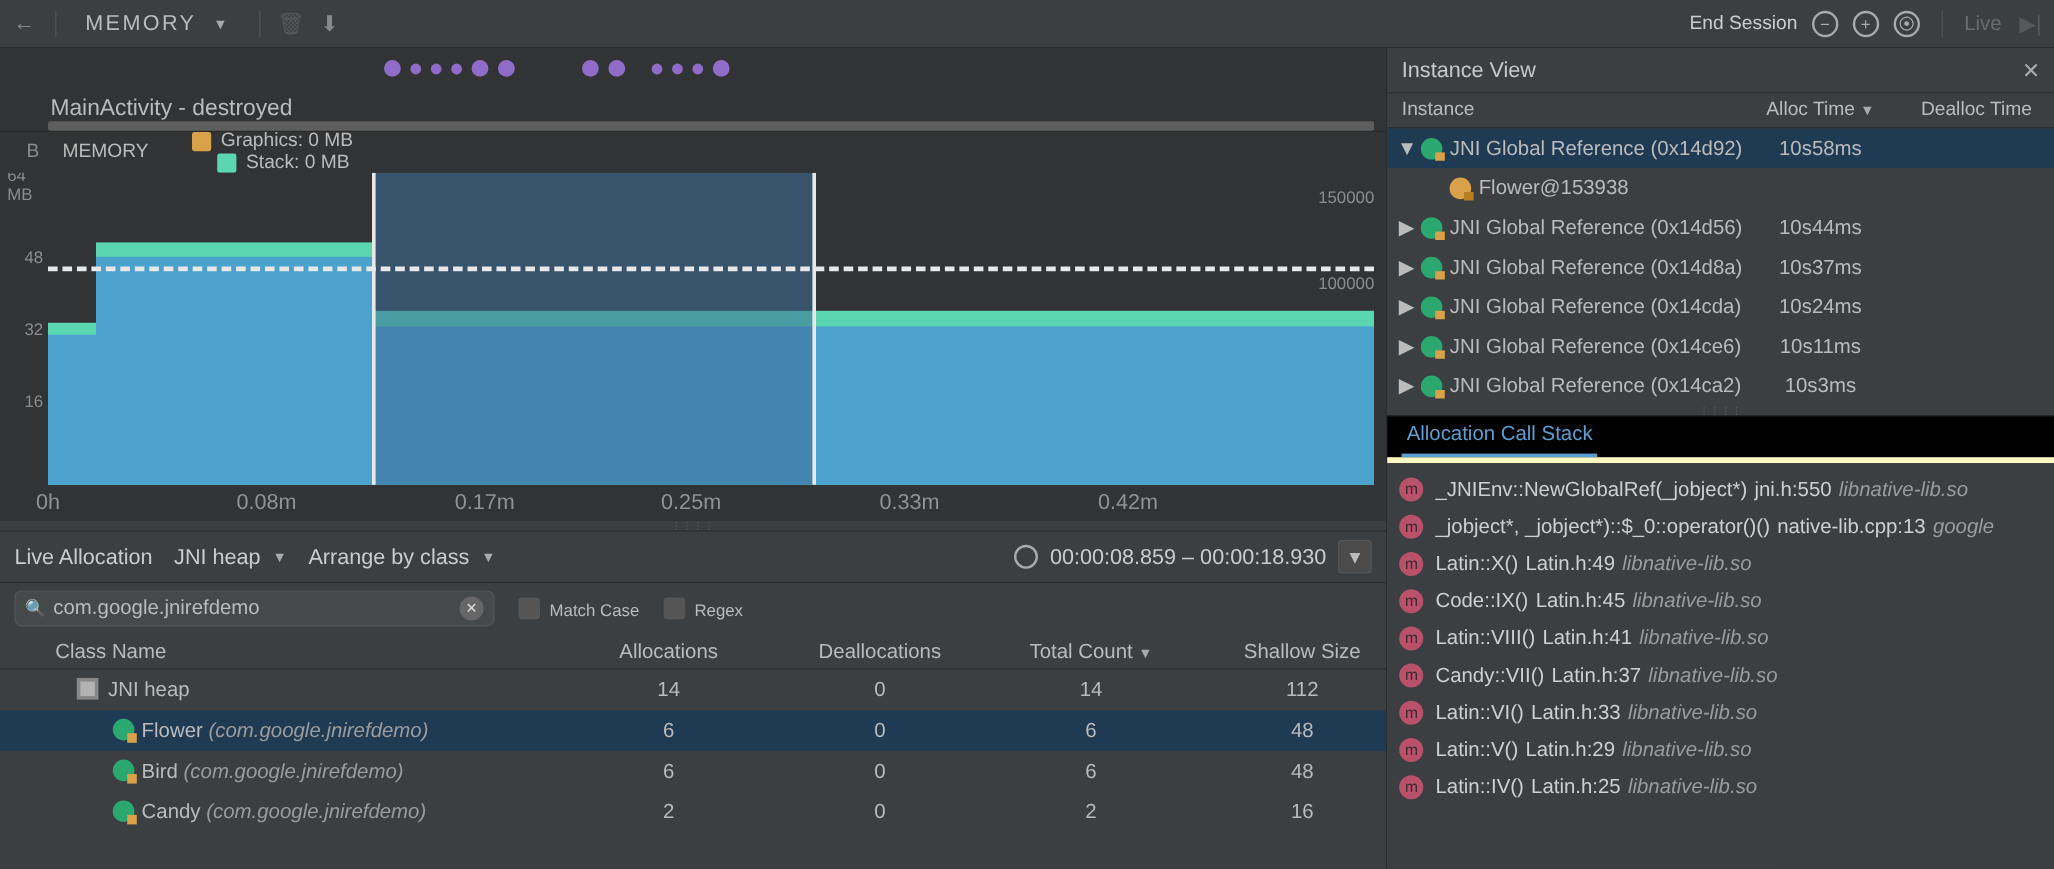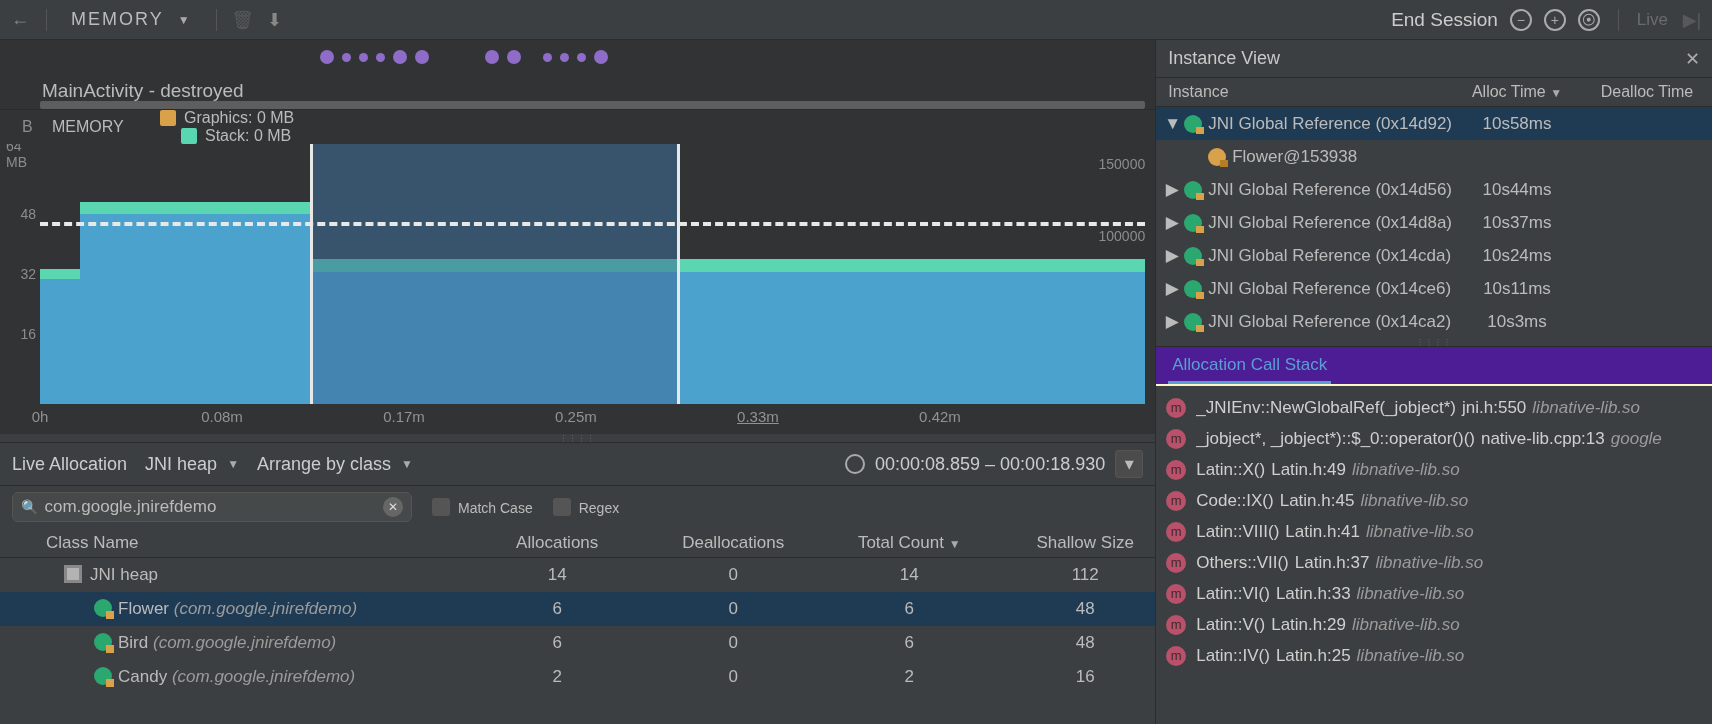--- a/index.html
+++ b/index.html
@@ -25,21 +25,21 @@
   .sep { width:1px; height:22px; background:#555; margin:0 6px; }
   .mem-dropdown {
     color:#bbb; font-size:18px; letter-spacing:2px;
     display:flex; align-items:center; gap:14px;
     padding:0 10px;
   }
   .icon-btn {
     color:#888; font-size:18px; width:24px; text-align:center; cursor:pointer;
   }
   .topbar-right { margin-left:auto; display:flex; align-items:center; gap:12px; }
-  .end-session { color:#ccc; font-size:19px; cursor:pointer; }
+  .end-session { color:#ccc; font-size:16px; cursor:pointer; }
   .circle-btn {
     width:22px;height:22px;border:2px solid #aaa;border-radius:50%;
     display:flex;align-items:center;justify-content:center;font-size:14px;color:#aaa;cursor:pointer;
   }
   .dim { opacity:.35; }
 
   .main { display:flex; height:calc(100% - 40px); }
   .left-pane { width:1176px; display:flex; flex-direction:column; border-right:1px solid #2b2b2b; }
   .right-pane { flex:1; display:flex; flex-direction:column; }
 
@@ -75,21 +75,21 @@
   .yaxis { position:absolute; left:6px; top:0; bottom:30px; width:34px; color:#8c8c8c; font-size:14px; }
   .ylbl { position:absolute; right:4px; transform:translateY(-50%); }
   .yaxis2 { position:absolute; right:10px; top:0; bottom:30px; width:80px; color:#8c8c8c; font-size:14px; text-align:right; }
   .plot {
     position:absolute; left:40px; right:10px; top:0; bottom:30px;
   }
   .step { position:absolute; background:#5ad6b0; }
   .stepb{ position:absolute; background:#4aa2cd; }
   .sel { position:absolute; top:0; bottom:0; background:rgba(62,110,153,.55); border-left:3px solid #e8e8e8; border-right:3px solid #e8e8e8; }
   .dashline { position:absolute; left:0; right:0; top:78px; height:0; border-top:4px dashed #e8e8e8; }
-  .xaxis { position:absolute; left:40px; right:104px; bottom:4px; height:22px; color:#929292; font-size:15px; }
+  .xaxis { position:absolute; left:40px; right:104px; bottom:4px; height:22px; color:#929292; font-size:18px; }
   .xlbl { position:absolute; top:0; transform:translateX(-50%); }
   .splitter-h { height:8px; background:#3c3f41; display:flex; align-items:center; justify-content:center; color:#666; font-size:8px; letter-spacing:1px; }
 
   
   .controls {
     height:44px; background:#3c3f41; display:flex; align-items:center; gap:18px;
     padding:0 12px; border-top:1px solid #2b2b2b; border-bottom:1px solid #2b2b2b;
     font-size:18px; color:#ccc;
   }
   .dd { display:flex; align-items:center; gap:10px; cursor:pointer; }
@@ -137,21 +137,21 @@
   .icol-inst { flex:1; padding-left:12px; }
   .icol-time { width:130px; text-align:center; }
   .irow { display:flex; height:33px; align-items:center; font-size:17px; }
   .irow.sel-row { background:#1f3b54; }
   .expand { width:16px; display:inline-block; text-align:center; color:#bbb; cursor:pointer; margin:0 4px 0 8px;}
   .inst-name { flex:1; display:flex; align-items:center; overflow:hidden; white-space:nowrap; }
   .fl-icon { width:18px;height:18px;border-radius:50%;background:#d9a24a;display:inline-block;margin-right:6px; position:relative;}
   .fl-icon::after{content:"";position:absolute;right:-2px;bottom:-2px;width:8px;height:8px;background:#b57e22;}
 
   .tab-bar {
-    height:40px; background:#4c1d95; border-top:1px solid #2b2b2b; border-bottom:2px solid #fef9c3;
+    height:40px; background:#000000; border-top:1px solid #2b2b2b; border-bottom:5px solid #fef9c3;
     display:flex; align-items:flex-end; padding-left:12px;
   }
   .tab {
     padding:6px 4px; color:#5a9fd4; font-size:17px; border-bottom:3px solid #5a9fd4; cursor:pointer;
   }
   .stack { flex:1; background:#3c3f41; overflow:auto; padding:6px 0; font-size:17px; }
   .srow { display:flex; align-items:center; height:31px; padding-left:10px; white-space:nowrap; }
   .m-icon { width:20px;height:20px;border-radius:50%;background:#b9516a;color:#3c2a30;display:flex;align-items:center;justify-content:center;font-size:13px;margin-right:10px;flex-shrink:0; }
   .seg1 { color:#cfcfcf; }
   .seg2 { color:#cfcfcf; margin-left:6px; }
@@ -240,21 +240,21 @@
         <div class="stepb" style="left:40px;width:230px;top:70px;bottom:0;"></div>
         <div class="stepb" style="left:270px;right:0;top:128px;bottom:0;"></div>
         <div class="sel" style="left:270px;width:370px;"></div>
         <div class="dashline"></div>
       </div>
       <div class="xaxis">
         <span class="xlbl" style="left:0%;">0h</span>
         <span class="xlbl" style="left:18%;">0.08m</span>
         <span class="xlbl" style="left:36%;">0.17m</span>
         <span class="xlbl" style="left:53%;">0.25m</span>
-        <span class="xlbl" style="left:71%;text-decoration:underline;">0.33m</span>
+        <span class="xlbl" style="left:71%;">0.33m</span>
         <span class="xlbl" style="left:89%;">0.42m</span>
       </div>
     </div>
 
     <div class="splitter-h">⋮⋮⋮⋮</div>
 
     <div class="controls">
       <span class="dd">
         <span>Live Allocation</span>
       </span>
@@ -416,21 +416,21 @@
           <span class="seg3">libnative-lib.so</span>
         </div>
         <div class="srow">
           <span class="m-icon">m</span>
           <span class="seg1">Latin::VIII()</span>
           <span class="seg2">Latin.h:41</span>
           <span class="seg3">libnative-lib.so</span>
         </div>
         <div class="srow">
           <span class="m-icon">m</span>
-          <span class="seg1">Others::VII()</span>
+          <span class="seg1">Candy::VII()</span>
           <span class="seg2">Latin.h:37</span>
           <span class="seg3">libnative-lib.so</span>
         </div>
         <div class="srow">
           <span class="m-icon">m</span>
           <span class="seg1">Latin::VI()</span>
           <span class="seg2">Latin.h:33</span>
           <span class="seg3">libnative-lib.so</span>
         </div>
         <div class="srow">

